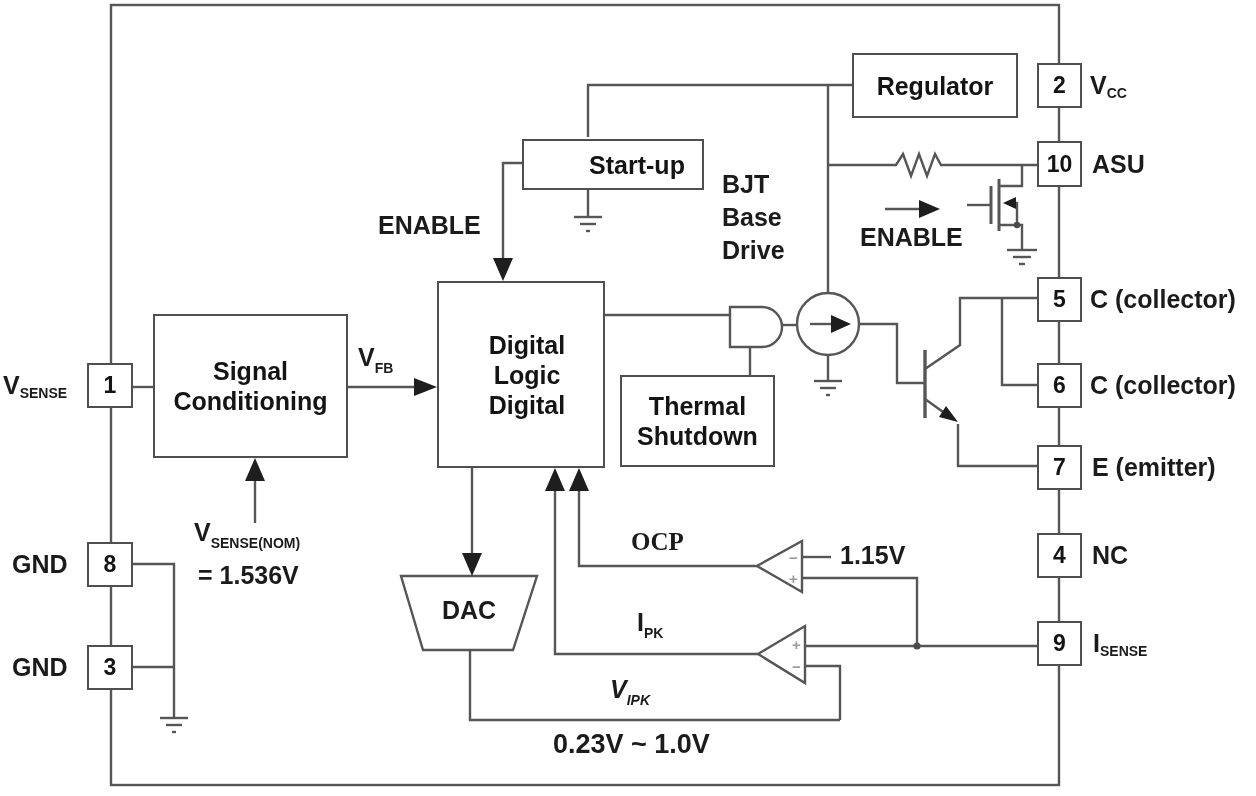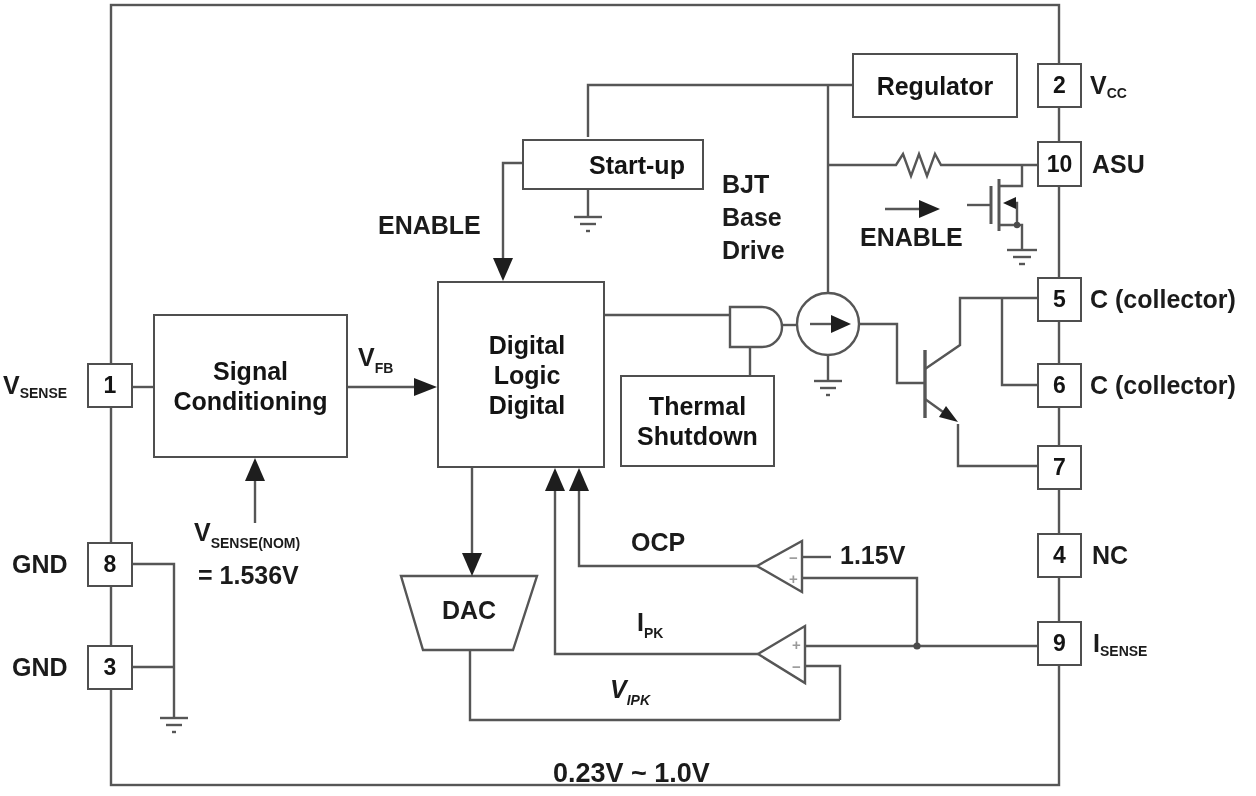--- a/index.html
+++ b/index.html
@@ -238,20 +238,23 @@
   </div>
   <div class="lbl flexv" style="left:1092px;top:141px;height:46px;justify-content:flex-end;">
     <span>ASU</span>
   </div>
   <div class="lbl flexv" style="left:1090px;top:277px;height:45px;">
     <span>C (collector)</span>
   </div>
   <div class="lbl flexv" style="left:1090px;top:363px;height:45px;">
     <span>C (collector)</span>
   </div>
+  <div class="lbl flexv" style="left:1092px;top:445px;height:45px;">
+    <span>E (emitter)</span>
+  </div>
   <div class="lbl flexv" style="left:1092px;top:533px;height:45px;justify-content:center;">
     <span>NC</span>
   </div>
   <div class="lbl flexv" style="left:1093px;top:621px;height:45px;">
     <span>I</span>
       <span class="sub">SENSE</span>
   </div>
 
   <div class="lbl" style="left:378px;top:211px;">
     <span>ENABLE</span>
@@ -265,37 +268,37 @@
     <span>V</span><span class="sub">FB</span>
   </div>
 
   <div class="lbl" style="left:194px;top:518px;">
     <span>V</span><span class="sub">SENSE(NOM)</span>
   </div>
   <div class="lbl" style="left:198px;top:561px;">
     <span>= 1.536V</span>
   </div>
 
-  <div class="lbl" style="left:631px;top:528px;">
+  <div class="lbl" style="left:631px;top:528px;font-family:Liberation Serif, serif;">
     <span>OCP</span>
   </div>
 
   <div class="lbl" style="left:840px;top:541px;">
     <span>1.15V</span>
   </div>
 
   <div class="lbl" style="left:637px;top:608px;">
     <span>I</span><span class="sub">PK</span>
   </div>
 
   <div class="lbl" style="left:610px;top:675px;font-style:italic;">
     <span>V</span><span class="sub">IPK</span>
   </div>
 
-  <div class="lbl" style="left:553px;top:729px;font-size:27px;margin-top:29px;">
+  <div class="lbl" style="left:553px;top:729px;font-size:27px;">
     <span>0.23V ~ 1.0V</span>
   </div>
 
   <div class="cmp-sign" style="left:789px;top:550px;">
     <span>−</span>
   </div>
   <div class="cmp-sign" style="left:789px;top:571px;">
     <span>+</span>
   </div>
   <div class="cmp-sign" style="left:792px;top:637px;">

